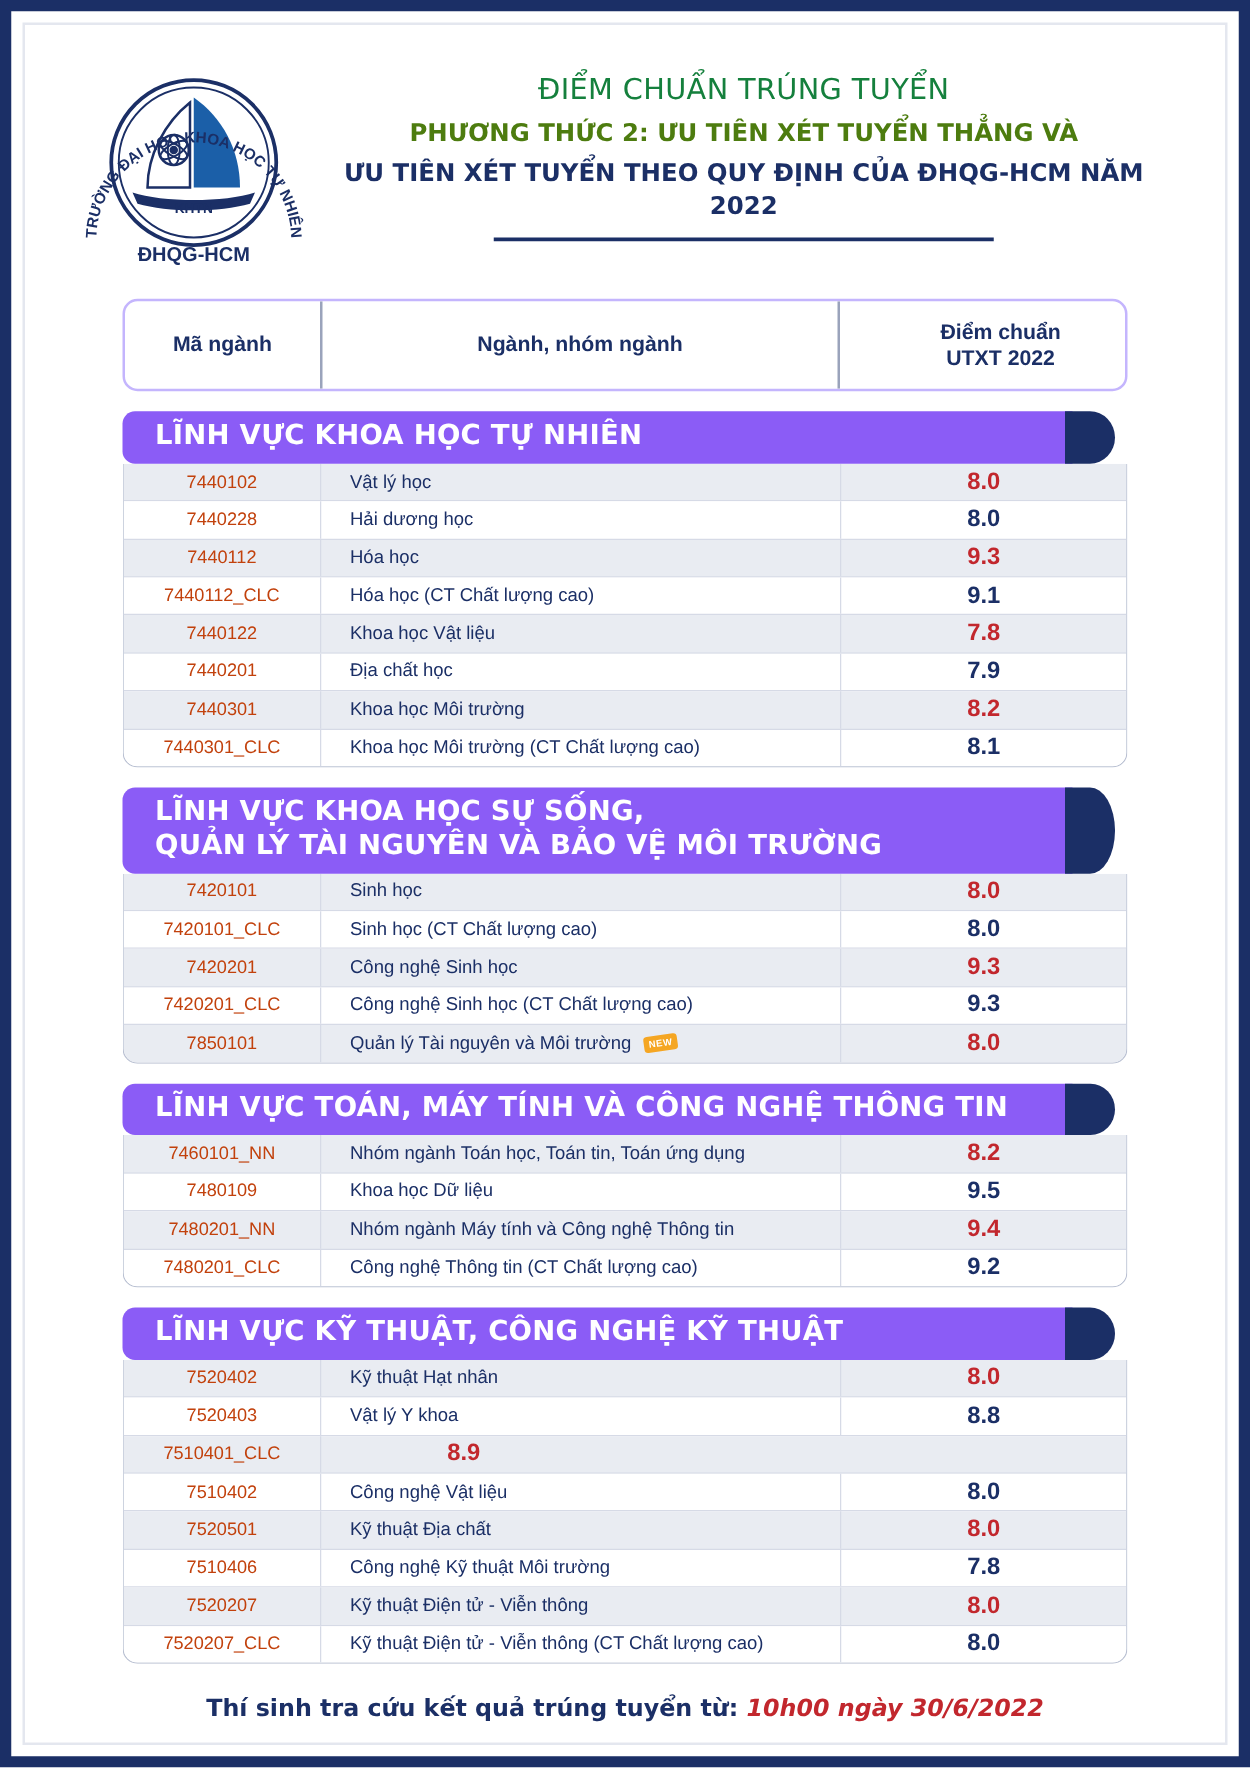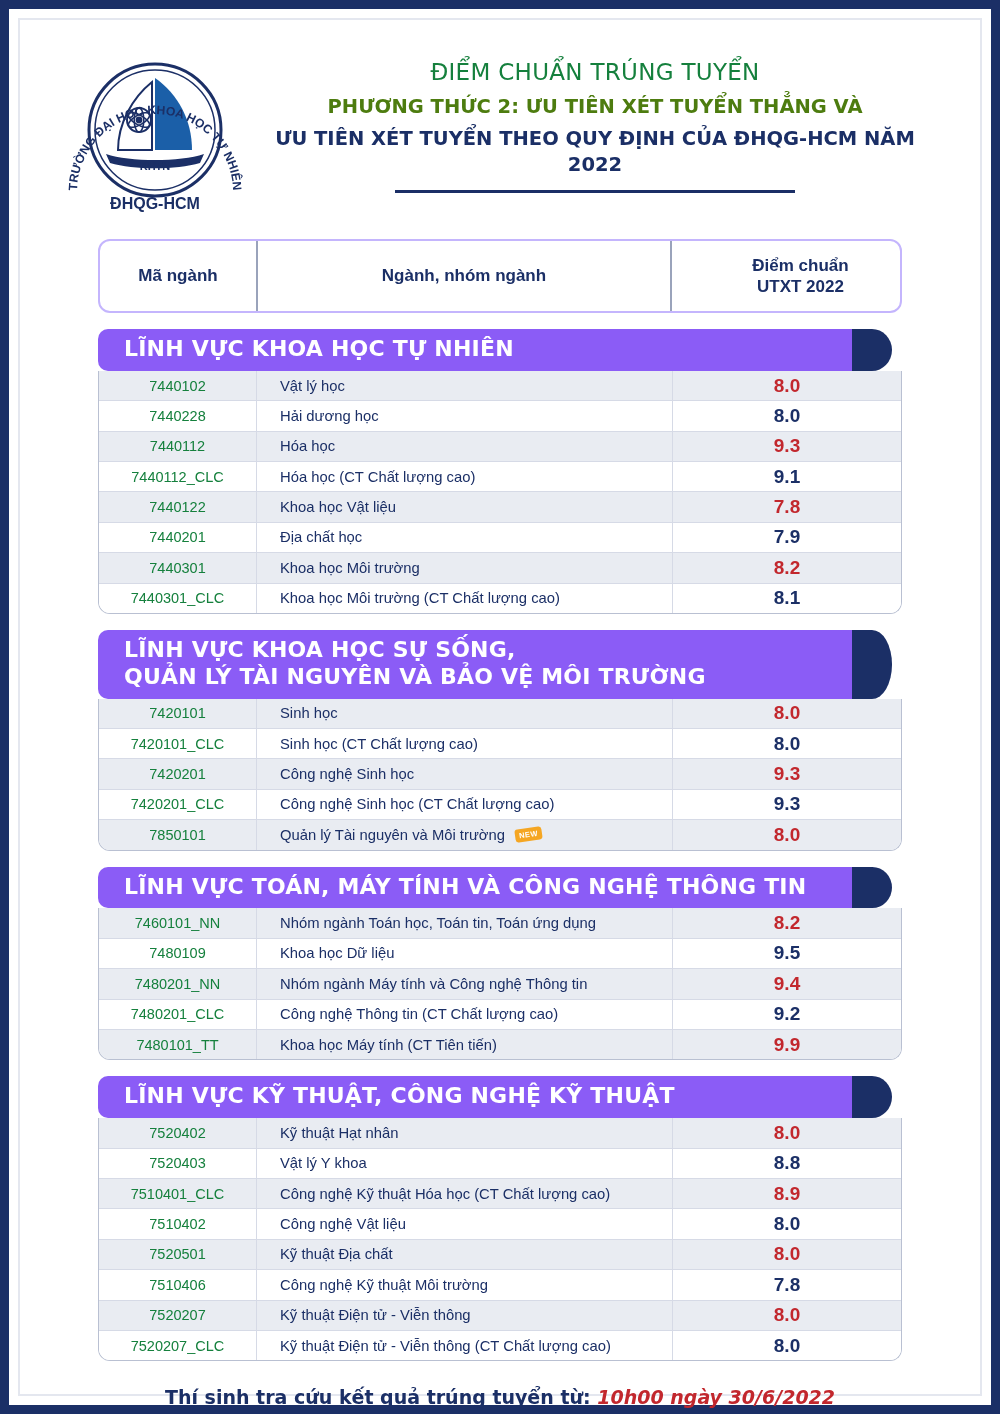--- a/index.html
+++ b/index.html
@@ -144,21 +144,21 @@
   }
   .row:last-child { border-bottom: none; }
   .row.alt { background: #e9ecf2; }
 
   .cell-code {
     width: 158px;
     display: flex;
     align-items: center;
     justify-content: center;
     font-size: 14.5px;
-    color: #15803d;
+    color: #c2410c;
     border-right: 1px solid #d6dae6;
     box-sizing: border-box;
   }
   .cell-name {
     flex: 1;
     display: flex;
     align-items: center;
     padding-left: 23px;
     font-size: 14.8px;
     color: #1b2f66;
@@ -385,27 +385,20 @@
               </div>
               <div class="cell-score score-red">9.4</div>
             </div>
             <div class="row">
               <div class="cell-code">7480201_CLC</div>
               <div class="cell-name">
                 <span>Công nghệ Thông tin (CT Chất lượng cao)</span>
               </div>
               <div class="cell-score score-navy">9.2</div>
             </div>
-            <div class="row alt">
-              <div class="cell-code">7480101_TT</div>
-              <div class="cell-name">
-                <span>Khoa học Máy tính (CT Tiên tiến)</span>
-              </div>
-              <div class="cell-score score-red">9.9</div>
-            </div>
           </div>
         </div>
         <div class="section">
           <div class="section-title" style="white-space: pre-line;">LĨNH VỰC KỸ THUẬT, CÔNG NGHỆ KỸ THUẬT</div>
           <div class="rows">
             <div class="row alt">
               <div class="cell-code">7520402</div>
               <div class="cell-name">
                 <span>Kỹ thuật Hạt nhân</span>
               </div>
@@ -413,23 +406,20 @@
             </div>
             <div class="row">
               <div class="cell-code">7520403</div>
               <div class="cell-name">
                 <span>Vật lý Y khoa</span>
               </div>
               <div class="cell-score score-navy">8.8</div>
             </div>
             <div class="row alt">
               <div class="cell-code">7510401_CLC</div>
-              <div class="cell-name">
-                <span>Công nghệ Kỹ thuật Hóa học (CT Chất lượng cao)</span>
-              </div>
               <div class="cell-score score-red">8.9</div>
             </div>
             <div class="row">
               <div class="cell-code">7510402</div>
               <div class="cell-name">
                 <span>Công nghệ Vật liệu</span>
               </div>
               <div class="cell-score score-navy">8.0</div>
             </div>
             <div class="row alt">

